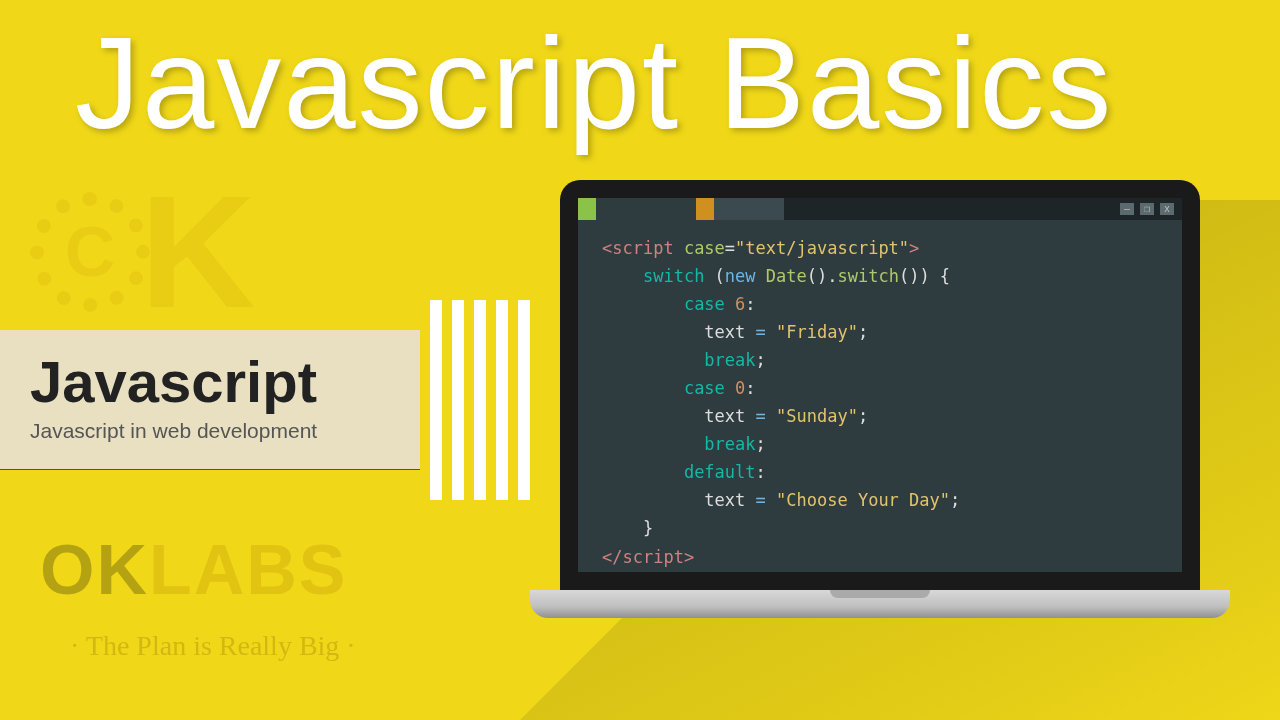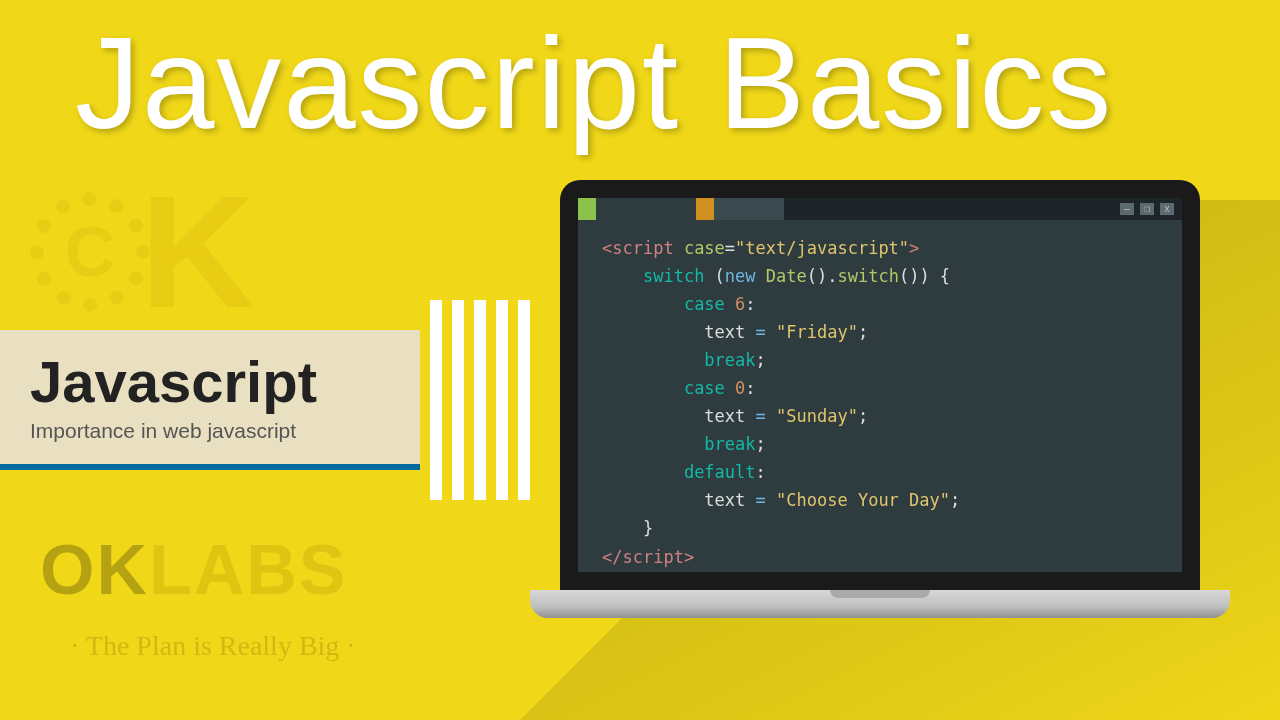--- a/index.html
+++ b/index.html
@@ -23,21 +23,21 @@
     letter-spacing: 2px;
   }
   .sub-banner {
     position: absolute;
     top: 330px;
     left: 0;
     width: 420px;
     height: 140px;
     background: #e8e0c0;
     padding: 18px 30px;
-    border-bottom: 6px solid #0369a1;
+    border-bottom: 1px solid #0369a1;
   }
   .sub-banner .heading {
     font-size: 58px;
     font-weight: bold;
     color: #222;
     font-family: 'Segoe UI', Arial, sans-serif;
     margin-bottom: 4px;
   }
   .sub-banner .subtext {
     font-size: 21px;
@@ -209,21 +209,21 @@
   <div class="gear">C</div>
     <div class="k">K</div>
 </div>
 <div class="wm-text">
   <span class="ok">OK</span><span>LABS</span>
 </div>
 <div class="wm-tagline">· The Plan is Really Big ·</div>
 
 <div class="sub-banner">
   <div class="heading">Javascript</div>
-  <div class="subtext">Importance in web javascript</div>
+  <div class="subtext">Javascript in web development</div>
 </div>
 
 <div class="vertical-bars">
   <span></span>
     <span></span>
     <span></span>
     <span></span>
     <span></span>
 </div>
 

